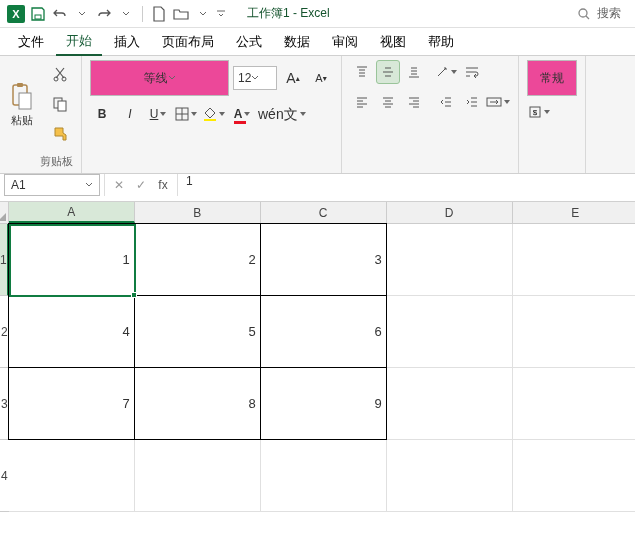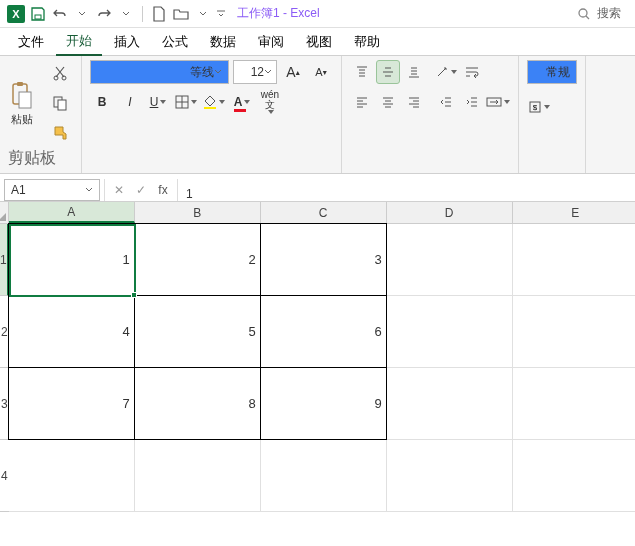--- a/index.html
+++ b/index.html
@@ -1,47 +1,47 @@
 <!DOCTYPE html>
 <html><head>
 <meta charset="utf-8">
 <style>
 *{box-sizing:border-box;margin:0;padding:0;font-family:"Microsoft YaHei","Segoe UI",sans-serif}
 body{background:#fff;width:635px;height:546px;overflow:hidden;font-size:12px;color:#333}
 .titlebar{height:28px;background:#fff;display:flex;align-items:center;padding:0 6px;gap:2px;border-bottom:1px solid #e0e0e0}
 .titlebar .ico{width:20px;height:20px;display:flex;align-items:center;justify-content:center}
 .titlebar .sep{width:1px;height:16px;background:#ccc;margin:0 4px}
-.titlebar .title{margin-left:8px;color:#8b5cf6;font-size:12px}
+.titlebar .title{margin-left:18px;color:#14532d;font-size:12px}
 .search{margin-left:auto;display:flex;align-items:center;gap:6px;color:#666;padding:2px 8px 2px 2px}
 .tabs{height:28px;background:#fff;display:flex;align-items:center;padding:0 8px;gap:2px;border-bottom:1px solid #d0d0d0}
 .tab{padding:4px 10px;font-size:13px;color:#000000;cursor:pointer}
 .tab.active{border-bottom:2px solid #185c37;color:#185c37;font-weight:500}
 .watermark{margin-left:auto;color:#999;font-size:12px;padding-right:8px}
 .ribbon{height:118px;background:#f5f5f5;display:flex;border-bottom:1px solid #d0d0d0}
 .group{border-right:1px solid #d8d8d8;padding:4px 8px 0;display:flex;flex-direction:column;justify-content:space-between}
-.group-label{text-align:left;font-size:16px;color:#666;padding:2px 0 4px}
+.group-label{text-align:right;font-size:11px;color:#666;padding:2px 0 4px}
 .clipboard{width:82px}
 .clipboard .body{display:flex;gap:11px;height:88px}
 .paste{width:36px;display:flex;flex-direction:column;align-items:center;justify-content:center;gap:2px;border:1px solid transparent;border-radius:3px}
 .paste-label{font-size:11px}
 .clip-col{display:flex;flex-direction:column;gap:6px;justify-content:center}
 .sbtn{width:26px;height:24px;display:flex;align-items:center;justify-content:center;border-radius:3px}
 .font{flex:0 0 260px}
 .font .row{display:flex;gap:4px;align-items:center;margin-bottom:6px}
-.font-name{flex:1;height:24px;border:1px solid #bbb;background:#3b82f6;display:flex;align-items:center;padding:0 6px;font-size:12px;justify-content:flex-end}
-.font-size{width:44px;height:24px;border:1px solid #bbb;background:#fff;display:flex;align-items:center;justify-content:flex-end;padding:0 4px;font-size:12px}
+.font-name{flex:1;height:36px;border:1px solid #bbb;background:#ec4899;display:flex;align-items:center;padding:0 6px;font-size:12px;justify-content:center}
+.font-size{width:44px;height:24px;border:1px solid #bbb;background:#fff;display:flex;align-items:center;justify-content:flex-start;padding:0 4px;font-size:12px}
 .btn{min-width:24px;height:24px;display:flex;align-items:center;justify-content:center;border-radius:3px;position:relative}
 .btn.dd::after{content:"";border-left:3px solid transparent;border-right:3px solid transparent;border-top:4px solid #666;margin-left:2px}
 .align{flex:0 0 160px}
 .align .row{display:flex;gap:2px;margin-bottom:6px}
 .align .btn{width:24px}
 .active-btn{background:#d8e8d8;border:1px solid #9ac49a}
 .number{flex:0 0 60px}
-.number .row{display:flex;gap:2px;margin-bottom:11px}
-.namebox-row{height:28px;display:flex;align-items:flex-end;border-bottom:1px solid #d0d0d0;background:#fff}
+.number .row{display:flex;gap:2px;margin-bottom:4px}
+.namebox-row{height:28px;display:flex;align-items:flex-start;border-bottom:1px solid #d0d0d0;background:#fff}
 .namebox{width:96px;height:22px;border:1px solid #bbb;margin:0 4px;display:flex;align-items:center;padding:0 6px;justify-content:space-between;font-size:12px}
 .fx-btns{display:flex;gap:2px;padding:0 4px;border-left:1px solid #ddd;border-right:1px solid #ddd;height:22px;align-items:center}
 .fx-btns span{width:20px;text-align:center;color:#999}
 .formula{flex:1;padding:0 8px;font-size:12px}
 .grid{display:flex;height:340px}
 .corner{height:22px;background:#f0f0f0;border-bottom:1px solid #ccc;border-right:1px solid #ccc;position:relative}
 .corner::after{content:"";position:absolute;right:2px;bottom:2px;border-left:8px solid transparent;border-bottom:8px solid #aaa}
 .colhdrs{height:22px;display:flex;background:#f0f0f0;border-bottom:1px solid #ccc}
 .colhdr{width:126px;border-right:1px solid #ccc;display:flex;align-items:center;justify-content:center;font-size:12px;color:#444}
 .colhdr.sel{background:#d8e8d8;border-bottom:2px solid #107c41}
@@ -122,20 +122,21 @@
         <path d="M9 9l3 3" stroke="#888" stroke-width="1.3"></path>
       </svg>
     <span>搜索</span>
   </div>
 </div>
 
 <div class="tabs">
   <div class="tab">文件</div>
   <div class="tab active">开始</div>
   <div class="tab">插入</div>
+  <div class="tab">页面布局</div>
   <div class="tab">公式</div>
   <div class="tab">数据</div>
   <div class="tab">审阅</div>
   <div class="tab">视图</div>
   <div class="tab">帮助</div>
 </div>
 
 <div class="ribbon">
   <div class="group clipboard">
     <div class="body">
@@ -202,21 +203,21 @@
         <div class="btn dd">
             <svg width="14" height="14">
               <path d="M7 1l5 5-5 5-5-5z" fill="none" stroke="#555"></path>
               <rect x="1" y="12" width="12" height="2" fill="#ffeb00"></rect>
             </svg>
           </div>
         <div class="btn dd">
             <span style="color:#333;font-weight:bold">A</span>
             <div style="position:absolute;bottom:2px;left:4px;width:12px;height:3px;background:#e81123"></div>
           </div>
-        <div class="btn dd" style="font-size:10px;flex-direction:column;line-height:1">
+        <div class="btn dd" style="font-size:14px;flex-direction:row;line-height:1">
             <span>wén</span>
             <span>文</span>
           </div>
       </div>
     </div>
   </div>
 
   <div class="group align">
     <div>
       <div class="row">

